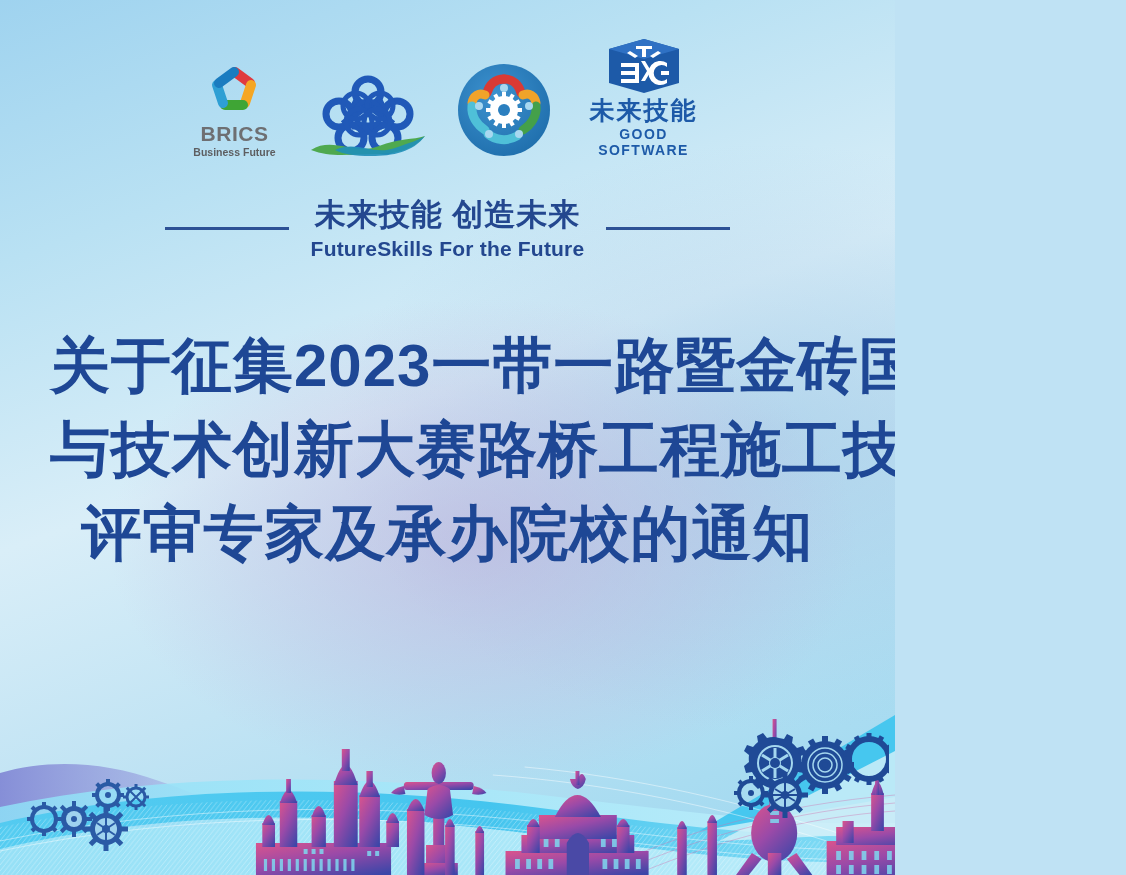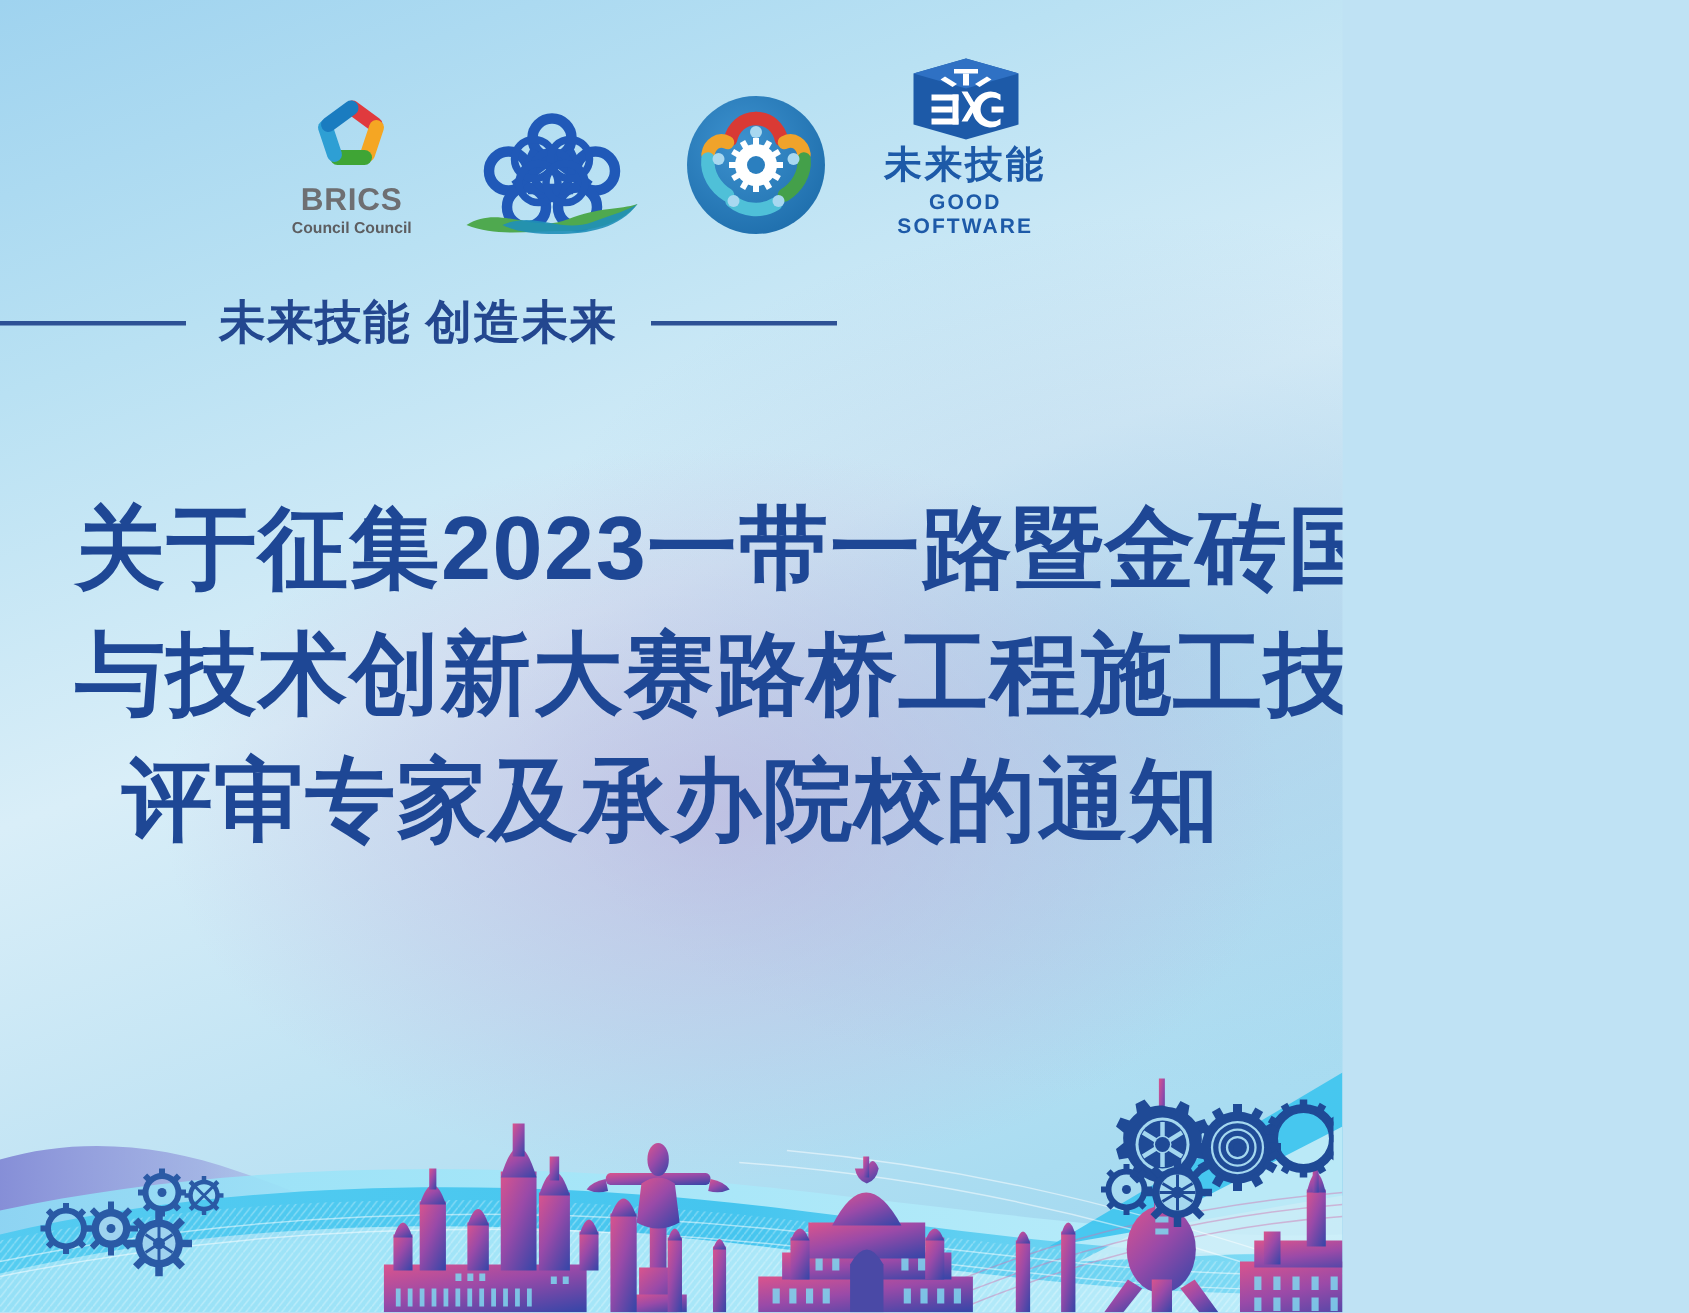--- a/index.html
+++ b/index.html
@@ -49,21 +49,21 @@
   .logo-ss .cn {
     font-size:25px; font-weight:bold; color:#1d5aa8; letter-spacing:2px; line-height:1.15;
   }
   .logo-ss .en {
     font-size:14px; font-weight:bold; color:#1d5aa8; letter-spacing:1.4px; margin-top:1px;
   }
 
   
   .slogan {
     position:absolute; top:196px; left:0; right:0;
-    display:flex; align-items:center; gap:22px;
+    display:flex; align-items:center; justify-content:center; gap:22px;
   }
   .rule { width:124px; height:3px; background:#2d5195; }
   .slogan-text { text-align:center; }
   .slogan-cn {
     font-size:31px; font-weight:bold; color:#23478f; letter-spacing:1px; line-height:1.25;
   }
   .slogan-en {
     font-size:21px; font-weight:bold; color:#23478f; letter-spacing:0.2px; margin-top:2px;
   }
 
@@ -488,21 +488,21 @@
             <path d="M29 8 L44 19" stroke="#e03a3e"></path>
             <path d="M45 21 L39 39" stroke="#f5a623"></path>
             <path d="M37 41 L19 41" stroke="#3fa535"></path>
             <path d="M17 39 L11 21" stroke="#2e9fd4"></path>
             <path d="M13 19 L28 8" stroke="#1a7cc0"></path>
           </g>
           <path d="M29 17 l6.5 13.5 l-6.5 -4.4 l-6.5 4.4 Z" fill="#ffffff" opacity="0.0"></path>
         </svg>
       </div>
       <div class="brics-word">BRICS</div>
-      <div class="brics-sub">Council Council</div>
+      <div class="brics-sub">Business Future</div>
     </div>
 
     <div class="logo logo-rings">
       <svg viewBox="0 0 118 96">
         <g fill="none" stroke="#2059b8" stroke-width="7">
           <circle cx="59" cy="30" r="13"></circle>
           <circle cx="30" cy="52" r="13"></circle>
           <circle cx="88" cy="52" r="13"></circle>
           <circle cx="42" cy="76" r="13"></circle>
           <circle cx="76" cy="76" r="13"></circle>
@@ -596,20 +596,21 @@
       </div>
       <div class="cn">未来技能</div>
       <div class="en">GOOD SOFTWARE</div>
     </div>
   </div>
 
   <div class="slogan">
     <div class="rule"></div>
     <div class="slogan-text">
       <div class="slogan-cn">未来技能 创造未来</div>
+      <div class="slogan-en">FutureSkills For the Future</div>
     </div>
     <div class="rule"></div>
   </div>
 
   <div class="title">
     <div class="title-line">关于征集2023一带一路暨金砖国家技能发展</div>
     <div class="title-line">与技术创新大赛路桥工程施工技术应用赛项</div>
     <div class="title-line">评审专家及承办院校的通知</div>
   </div>
 

